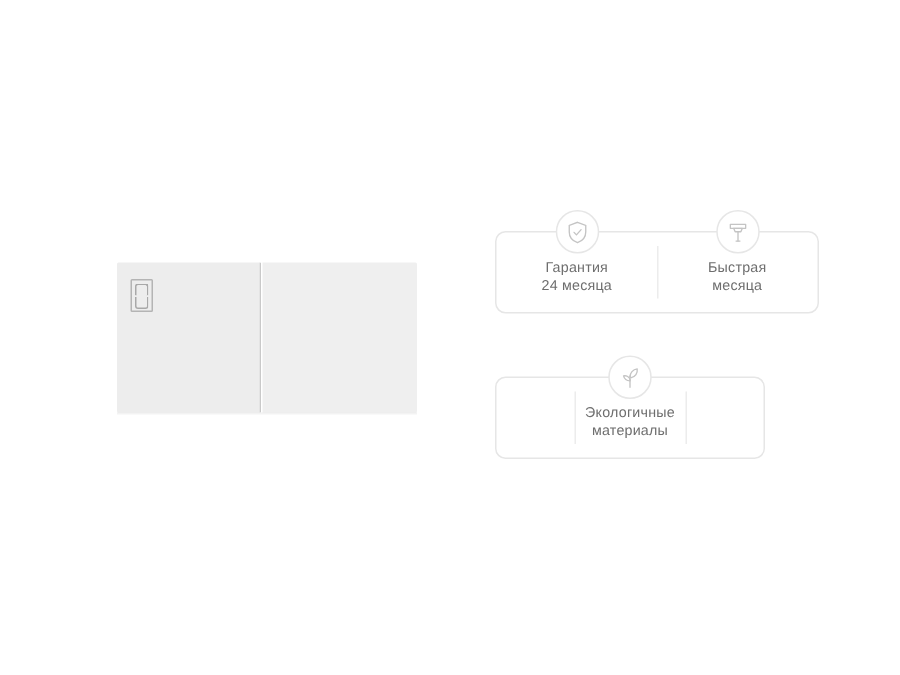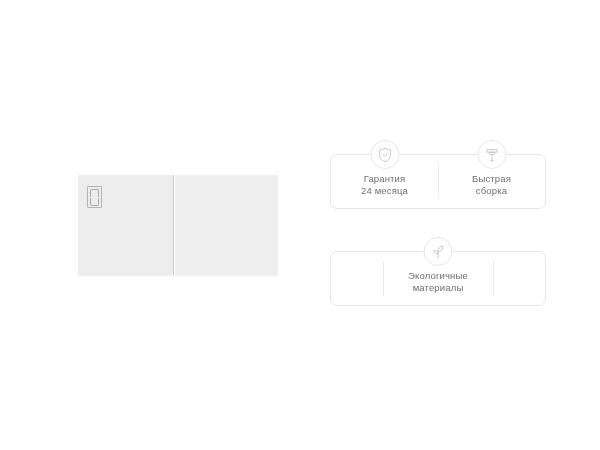--- a/index.html
+++ b/index.html
@@ -92,21 +92,21 @@
   }
   #feature-card-1 {
     left: 330px;
     top: 154px;
     width: 216px;
     height: 55px;
   }
   #feature-card-2 {
     left: 330px;
     top: 251px;
-    width: 216px;
+    width: 180px;
     height: 55px;
   }
 
   .feature-cell {
     flex: 1 1 0;
     position: relative;
     display: flex;
     align-items: center;
     justify-content: center;
     text-align: center;
@@ -181,21 +181,21 @@
   <div class="feature-cell">
     <div class="feature-icon">
       <svg width="15" height="16" viewBox="0 0 15 16" fill="none" stroke="#c4c4c4" stroke-width="0.9">
         <path d="M2.4 2.6h10.2v2.6H2.4z" stroke-linejoin="round"></path>
         <path d="M4.6 5.2h5.8l-1 2.3H5.6z" stroke-linejoin="round"></path>
         <path d="M7.5 7.5v6.2" stroke-linecap="round"></path>
         <path d="M6.2 13.7h2.6" stroke-linecap="round"></path>
       </svg>
     </div>
     <div class="feature-label">Быстрая
-сборка</div>
+месяца</div>
   </div>
 
 </div>
 
 <div class="feature-card" id="feature-card-2">
 
   <div class="feature-cell spacer"></div>
 
   <div class="feature-cell wide">
     <div class="feature-icon">

